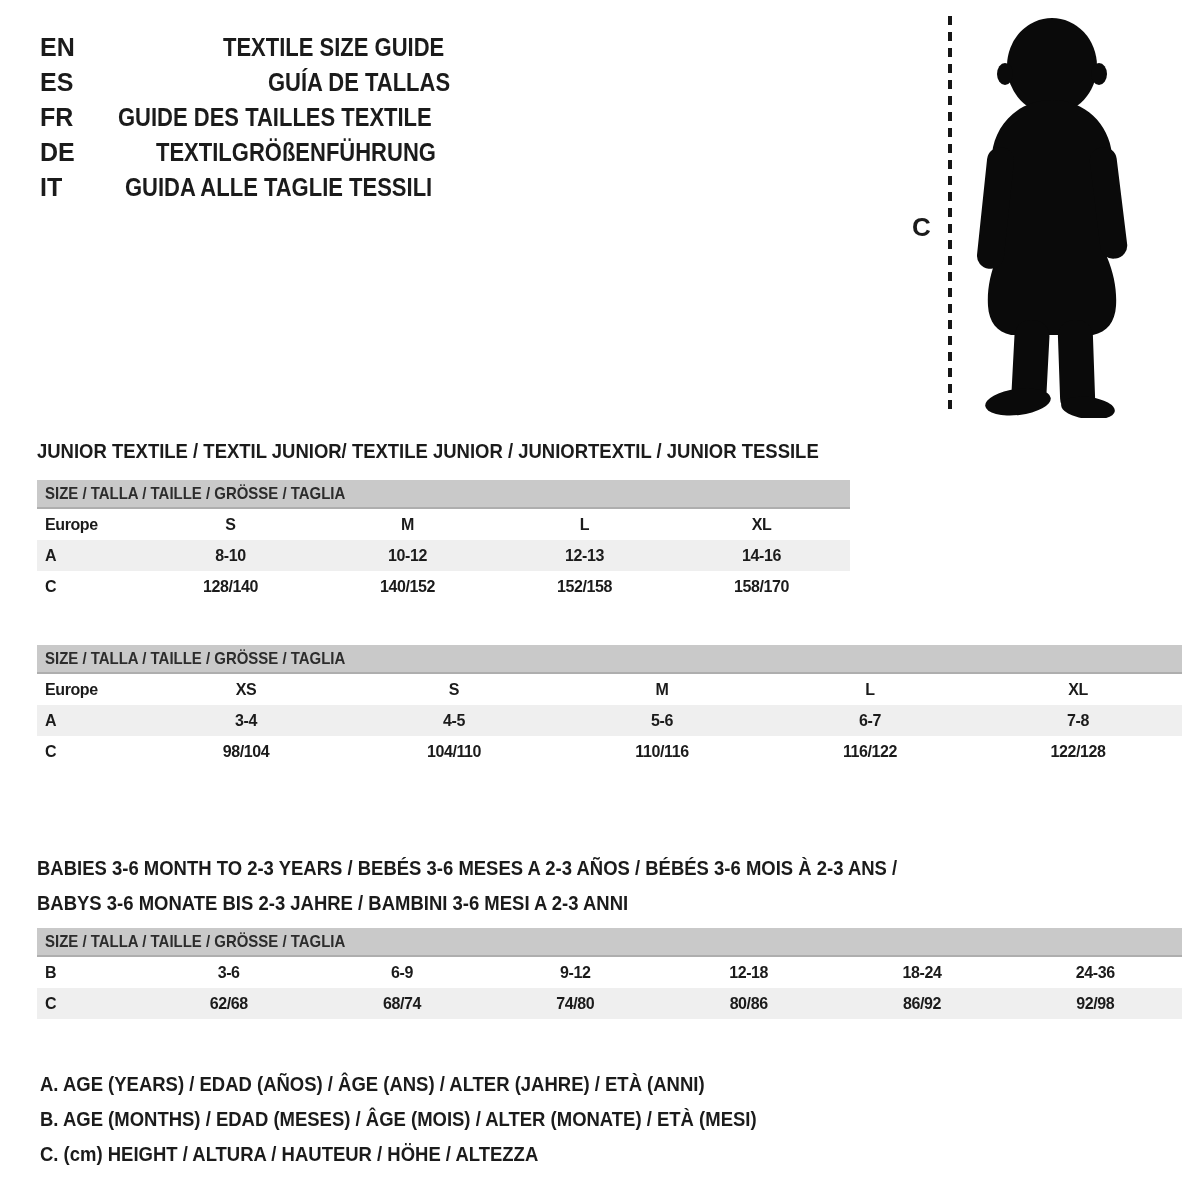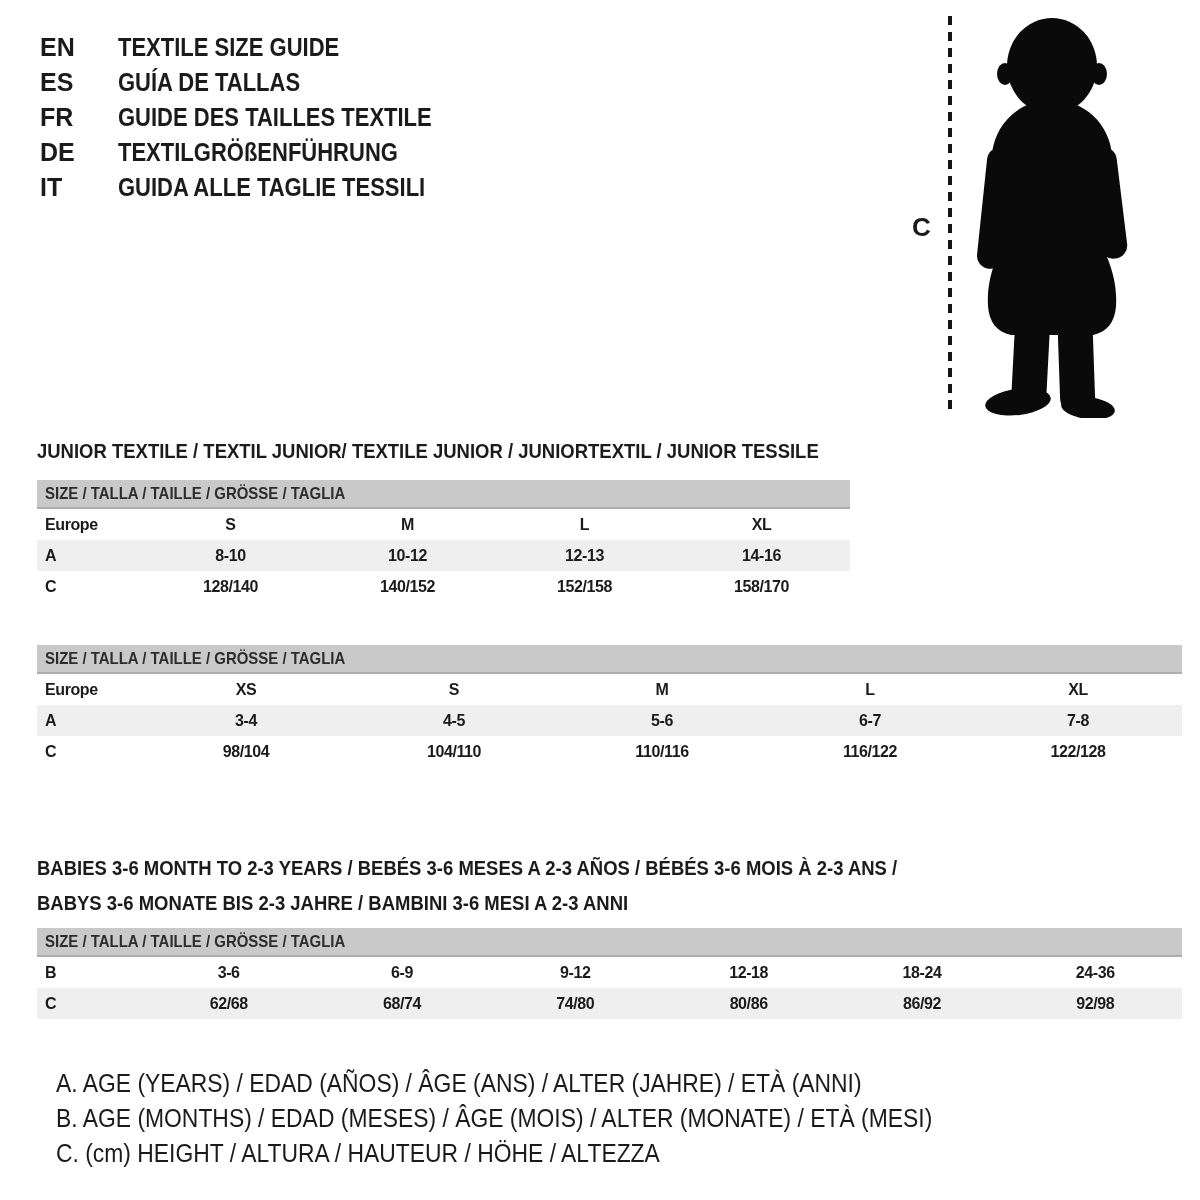--- a/index.html
+++ b/index.html
@@ -4,21 +4,21 @@
 <style>
   html,body { margin:0; padding:0; background:#fff; }
   .page {
     position:relative; width:1200px; height:1200px; background:#ffffff;
     font-family:"Liberation Sans", sans-serif; color:#1b1b1b; overflow:hidden;
   }
   .cond { display:inline-block; transform:scaleX(0.88); transform-origin:0 50%; white-space:nowrap; }
 
   
   .lang-list { position:absolute; left:40px; top:30px; }
-  .lang-row { display:flex; height:35px; align-items:center; font-weight:bold; font-size:25px; }
+  .lang-row { display:flex; height:35px; align-items:center; font-weight:bold; font-size:25px;justify-content:space-between; }
   .lang-code { width:78px; }
 
   
   .figure { position:absolute; left:900px; top:0; width:250px; height:432px; }
   .measure-line { position:absolute; left:48px; top:16px; width:4px; height:398px;
     background:repeating-linear-gradient(#161616 0 9px, transparent 9px 16px); }
   .measure-label { position:absolute; left:12px; top:212px; font-size:26px; font-weight:bold; }
   .silhouette { position:absolute; left:66px; top:12px; width:172px; height:406px; }
 
   
@@ -37,21 +37,21 @@
     padding-left:8px; font-size:17px; font-weight:bold; color:#2c2c2c;
     border-bottom:2px solid #aeaeae; box-sizing:border-box; }
   .trow { display:flex; align-items:center; height:31px; font-size:16px;
     font-weight:bold; letter-spacing:-0.4px; }
   .trow.shaded { background:#efefef; }
   .cl { width:105px; padding-left:8px; box-sizing:border-box; }
   .cv { flex:1; text-align:center; }
 
   
   .legend { position:absolute; left:40px; top:1066px; }
-  .legend-line { font-size:26px; font-weight:normal; line-height:35px;margin-left:16px; }
+  .legend-line { font-size:21px; font-weight:bold; line-height:35px; }
 </style>
 </head>
 <body>
 
 <div class="page">
 
   <div class="lang-list">
     <div class="lang-row">
       <span class="lang-code">EN</span>
       <span class="cond">TEXTILE SIZE GUIDE</span>

